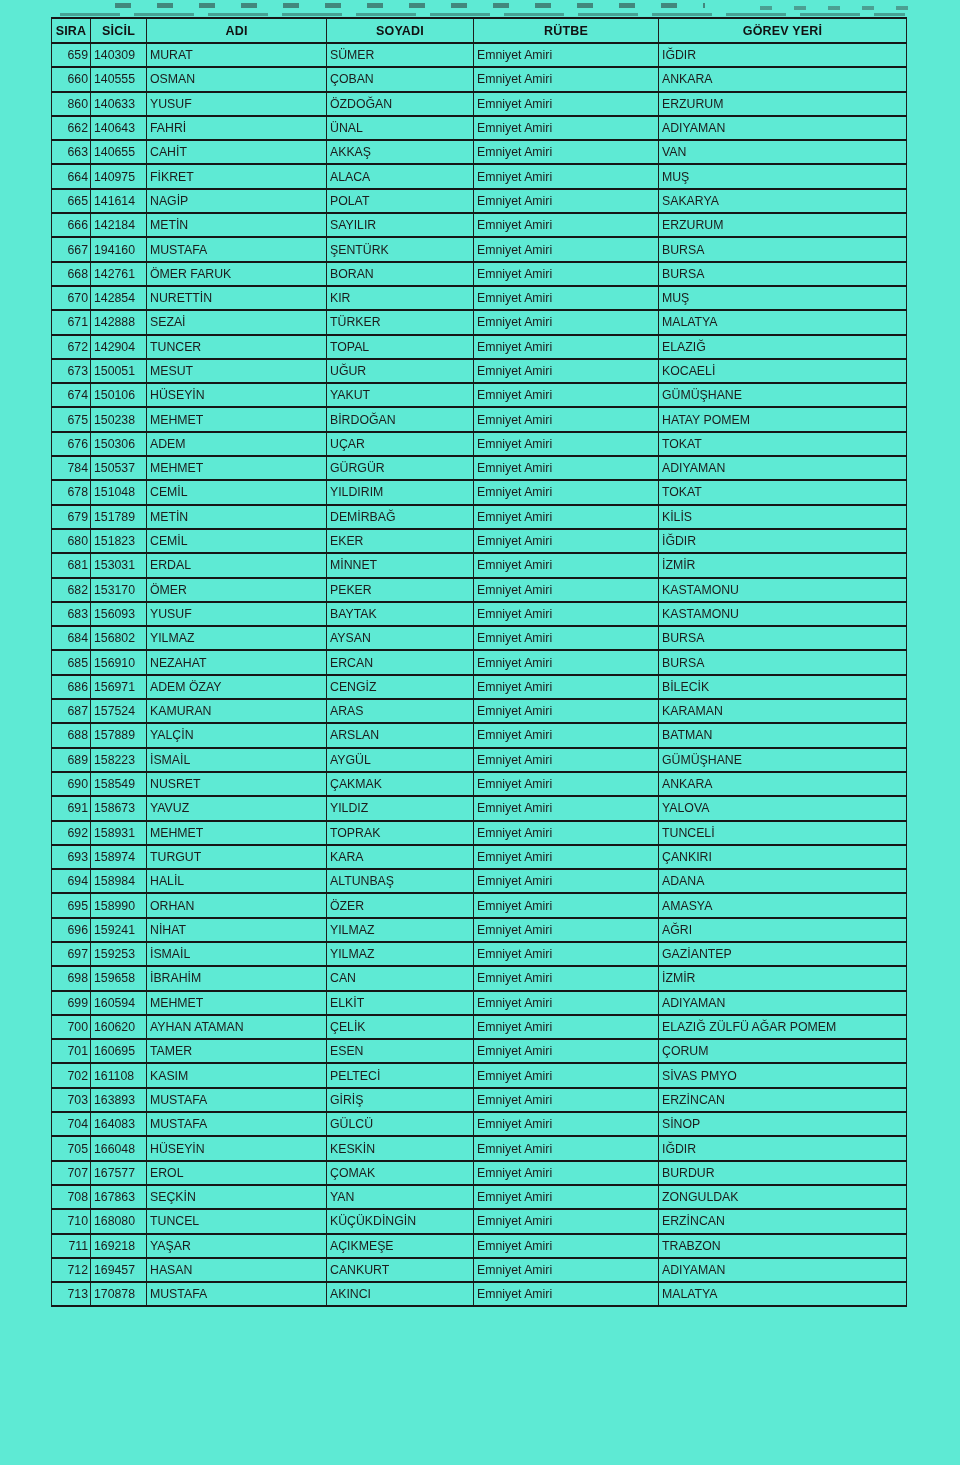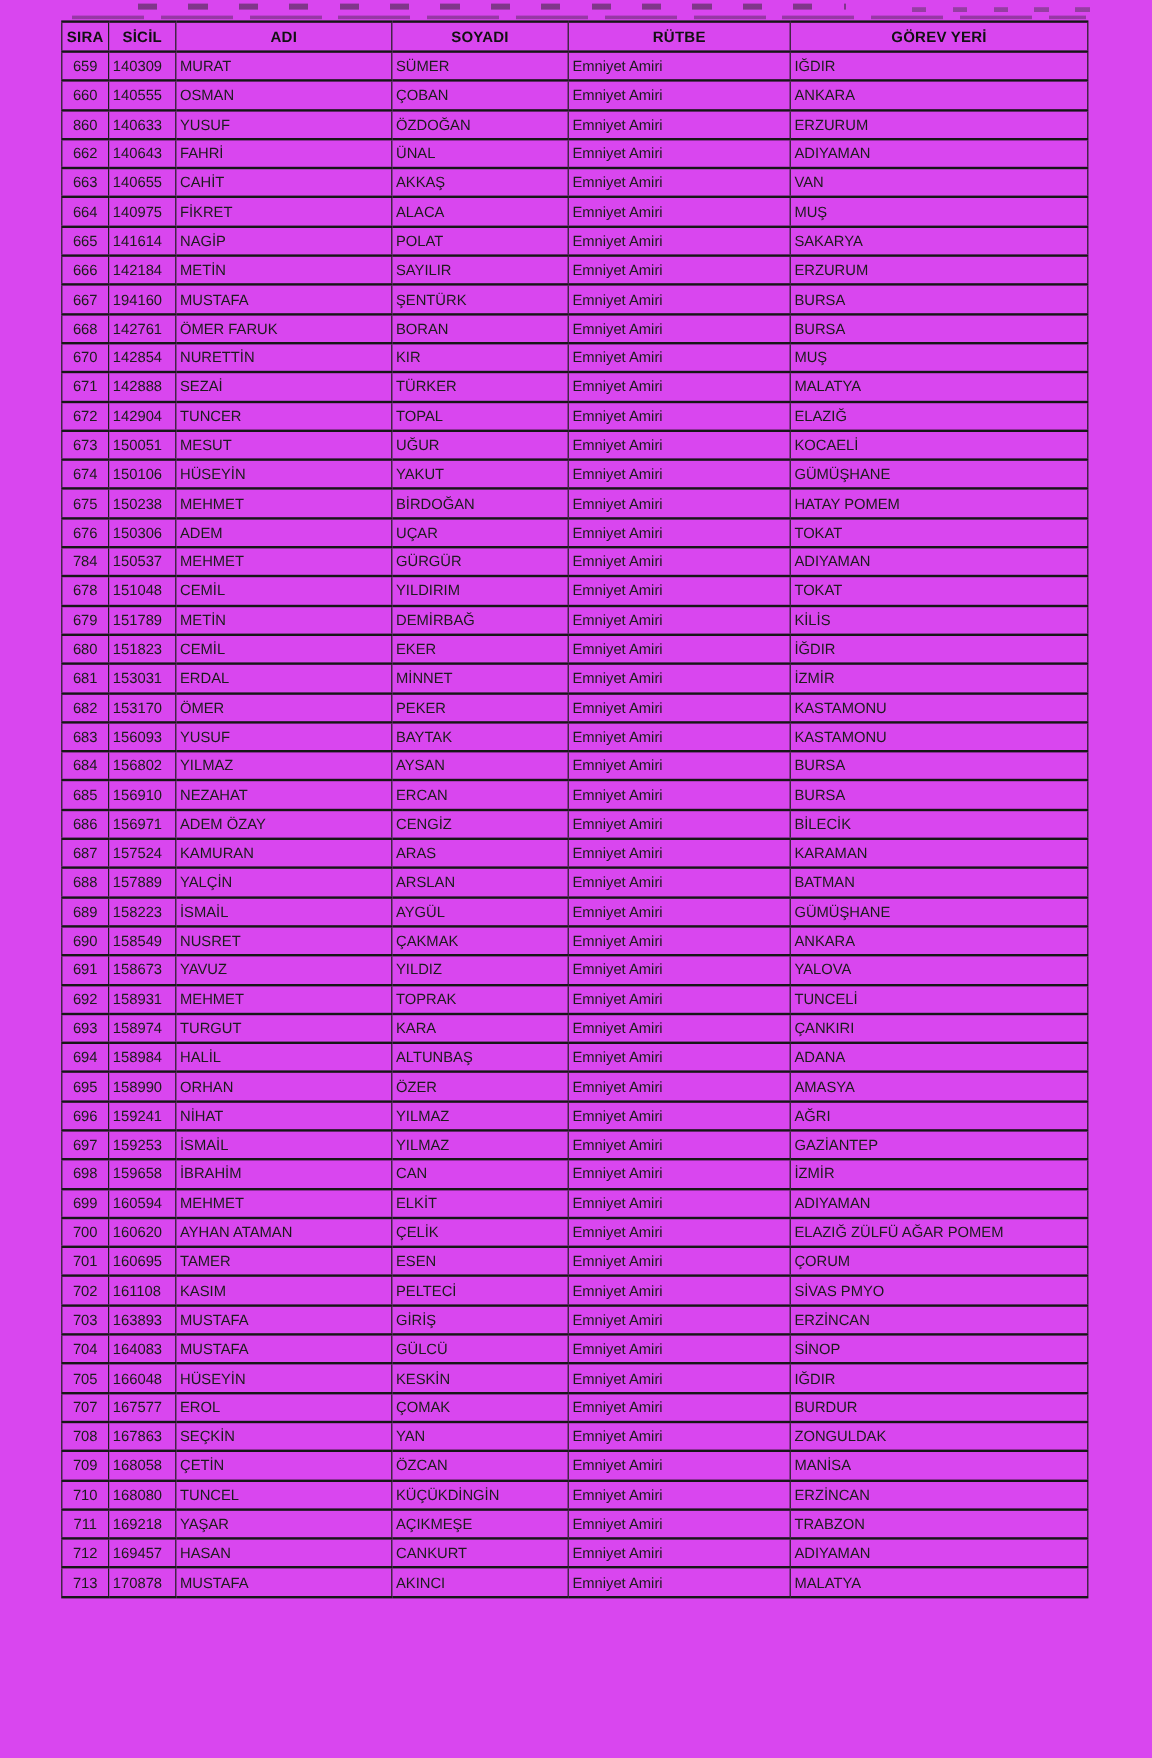--- a/index.html
+++ b/index.html
@@ -4,21 +4,21 @@
 <style>
   html, body {
     margin: 0;
     padding: 0;
     background: #ffffff;
   }
   .page {
     position: relative;
     width: 960px;
     height: 1465px;
-    background: #d946ef;
+    background: #5eead4;
     font-family: "Liberation Sans", sans-serif;
     color: #1a1a1a;
     overflow: hidden;
   }
   
   .noise-a {
     position: absolute;
     top: 3px; left: 115px;
     width: 590px; height: 5px;
     background: repeating-linear-gradient(90deg, #262626 0 16px, transparent 16px 42px);
@@ -70,21 +70,21 @@
     letter-spacing: .2px;
     color: #111;
   }
   .roster td {
     height: 22.3px;
     font-size: 12.3px;
     font-weight: normal;
     text-align: left;
     color: #1c1c1c;
   }
-  .roster td.c0 { text-align: center; padding: 0 2px; }
+  .roster td.c0 { text-align: right; padding: 0 2px; }
   .roster td.c1 { padding-right: 5px; font-variant-numeric: tabular-nums; }
   
   .roster tr:nth-child(odd) td { border-top-color: #101010; }
   .roster tr:nth-child(even) td { border-top-color: #242424; }
 </style>
 </head>
 <body>
 
 <div class="page">
   <div class="noise-a"></div>
@@ -489,28 +489,20 @@
         </tr>
         <tr>
           <td class="c0">708</td>
           <td class="c1">167863</td>
           <td class="c2">SEÇKİN</td>
           <td class="c3">YAN</td>
           <td class="c4">Emniyet Amiri</td>
           <td class="c5">ZONGULDAK</td>
         </tr>
         <tr>
-          <td class="c0">709</td>
-          <td class="c1">168058</td>
-          <td class="c2">ÇETİN</td>
-          <td class="c3">ÖZCAN</td>
-          <td class="c4">Emniyet Amiri</td>
-          <td class="c5">MANİSA</td>
-        </tr>
-        <tr>
           <td class="c0">710</td>
           <td class="c1">168080</td>
           <td class="c2">TUNCEL</td>
           <td class="c3">KÜÇÜKDİNGİN</td>
           <td class="c4">Emniyet Amiri</td>
           <td class="c5">ERZİNCAN</td>
         </tr>
         <tr>
           <td class="c0">711</td>
           <td class="c1">169218</td>

